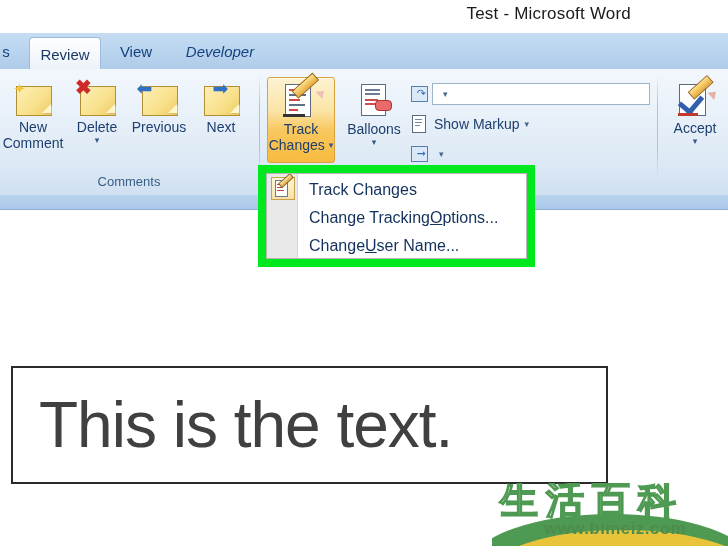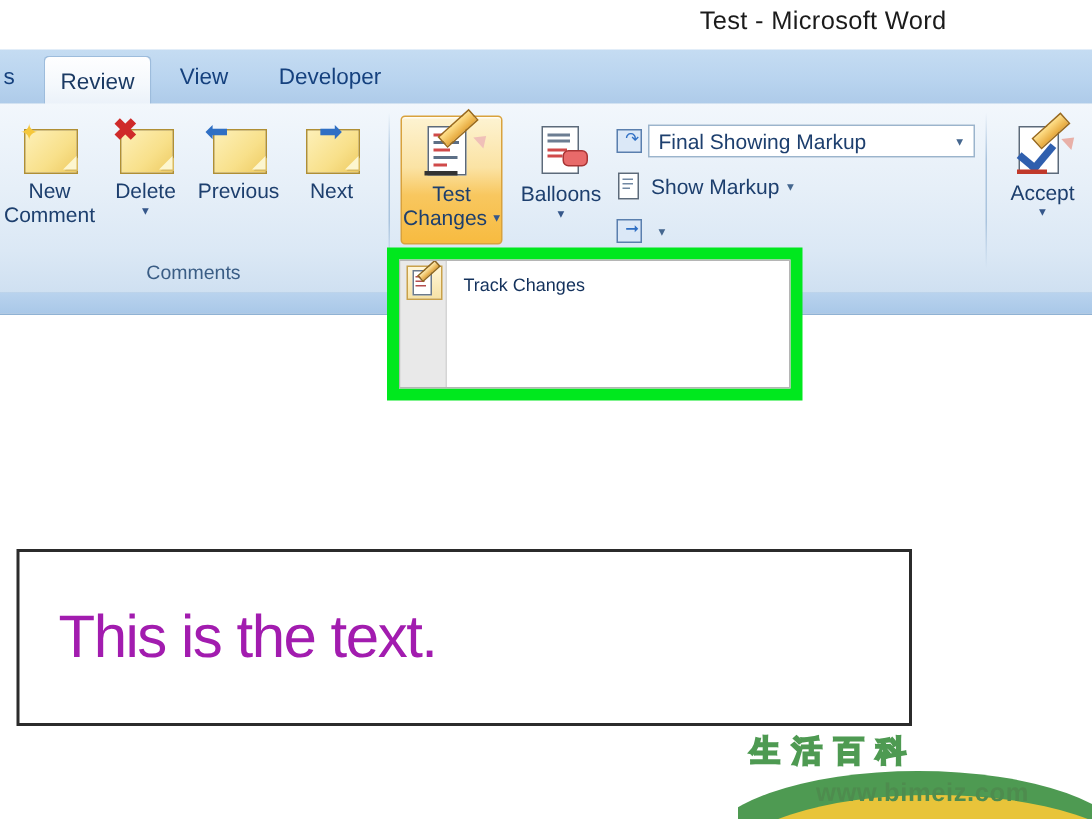--- a/index.html
+++ b/index.html
@@ -217,21 +217,21 @@
     background:#ffffff;border:1px solid #b5b5b5;
     box-sizing:border-box;
     overflow:hidden;
   }
   #menu-gutter{
     position:absolute;left:0;top:0;width:30px;height:100%;
     background:#e9e9e9;border-right:1px solid #d5d5d5;
   }
   .mitem{
     position:relative;height:28px;display:flex;align-items:center;
-    font-size:12px;color:#13315c;
+    font-size:16px;color:#13315c;
     padding-left:42px;box-sizing:border-box;
     z-index:2;
   }
   .mitem u{text-decoration:underline;}
   #menu-icon{
     position:absolute;left:4px;top:3px;width:22px;height:21px;
     background:linear-gradient(to bottom,#fff6d8,#f6e2a6);
     border:1px solid #c9a martin;
     border:1px solid #c9a14a;
     z-index:3;
@@ -249,33 +249,33 @@
   }
 
   
   #docbox{
     position:absolute;left:11px;top:366px;width:597px;height:118px;
     background:#ffffff;border:2px solid #2b2b2b;
     box-sizing:border-box;
   }
   #doctext{
     position:absolute;left:26px;top:16px;
-    font-size:40px;color:#a21caf;
+    font-size:64px;color:#404040;
     font-family:"Liberation Sans", sans-serif;
     letter-spacing:-1px;white-space:nowrap;line-height:82px;
   }
 
   
   #watermark{
     position:absolute;left:492px;top:483px;width:236px;height:63px;
     overflow:hidden;
   }
   #wm-cjk{
     position:absolute;left:8px;top:0px;
-    font-size:20px;line-height:34px;letter-spacing:8px;
+    font-size:38px;line-height:34px;letter-spacing:8px;
     color:transparent;
     -webkit-text-stroke:1.4px #4e9a52;
     font-family:"DejaVu Sans", sans-serif;
     font-weight:bold;white-space:nowrap;
   }
   #wm-url{
     position:absolute;left:52px;top:36px;
     font-size:17px;color:#4e8c4e;font-weight:bold;
     font-family:"Liberation Sans", sans-serif;
     letter-spacing:.4px;white-space:nowrap;
@@ -292,21 +292,21 @@
 <body>
 
 <div id="titlebar">
   <div id="window-title">Test - Microsoft Word</div>
 </div>
 
 <div id="tabstrip">
   <div class="tab" style="left:-14px;width:40px;">s</div>
   <div class="tab" style="left:108px;width:56px;">View</div>
   <div class="tab active" style="left:29px;width:72px;">Review</div>
-  <div class="tab" style="left:170px;width:100px;">Developer</div>
+  <div class="tab" style="left:170px;width:100px;font-style:italic;">Developer</div>
 </div>
 
 <div id="ribbon">
 
   <div class="rgroup" style="left:0px;width:258px;">
 
     <div class="bigbtn" style="left:2px;">
       <div class="note">
         <div class="pg"></div>
           <div class="fold"></div>
@@ -361,21 +361,21 @@
           <div class="ln" style="top:4px;width:13px;"></div>
           <div class="lnb" style="top:9px;width:17px;"></div>
           <div class="ln" style="top:14px;width:11px;"></div>
           <div class="lnb" style="top:19px;width:16px;"></div>
           <div class="ln" style="top:24px;width:9px;"></div>
         </div>
         <div class="pencil"></div>
           <div class="ptip"></div>
           <div class="pbar"></div>
       </div>
-      <div class="lbl">Test</div>
+      <div class="lbl">Track</div>
       <div style="display:flex;align-items:center;">
         <span class="lbl">Changes</span>
         <span class="caret" style="margin-left:4px;">▾</span>
       </div>
     </div>
 
     <div class="bigbtn" style="left:78px;width:68px;">
       <div class="balicon">
         <div class="doc">
           <div class="ln" style="top:4px;width:15px;"></div>
@@ -388,21 +388,20 @@
       <div class="lbl">Balloons</div>
       <div class="caret">▾</div>
     </div>
 
     <div class="mini" style="position:absolute;left:148px;top:14px;">
       <div class="mi-blue">
           <b>↷</b>
         </div>
     </div>
     <div class="combo" style="left:170px;top:12px;width:218px;">
-      <span class="cv">Final Showing Markup</span>
       <span class="carr">▾</span>
     </div>
 
     <div class="ctrlrow" style="left:148px;top:42px;">
       <span class="mini">
         <span class="mi-doc">
             <i style="top:3px;width:7px;"></i>
             <i style="top:6px;width:7px;"></i>
             <i style="top:9px;width:5px;"></i>
           </span>
@@ -453,21 +452,31 @@
           <i style="top:6px;width:6px;"></i>
           <i style="top:9px;width:7px;"></i>
         </div>
       <div class="p"></div>
     </div>
 
     <div class="mitem" style="margin-top:2px;">
       <span>Track Changes</span>
     </div>
 
-
+    <div class="mitem">
+      <span>Change Tracking </span>
+        <u>O</u>
+        <span>ptions...</span>
+    </div>
+
+    <div class="mitem">
+      <span>Change </span>
+        <u>U</u>
+        <span>ser Name...</span>
+    </div>
   </div>
 </div>
 
 <div id="docbox">
   <div id="doctext">This is the text.</div>
 </div>
 
 <div id="watermark">
   <div class="swoosh sw-green"></div>
   <div class="swoosh sw-yellow"></div>

